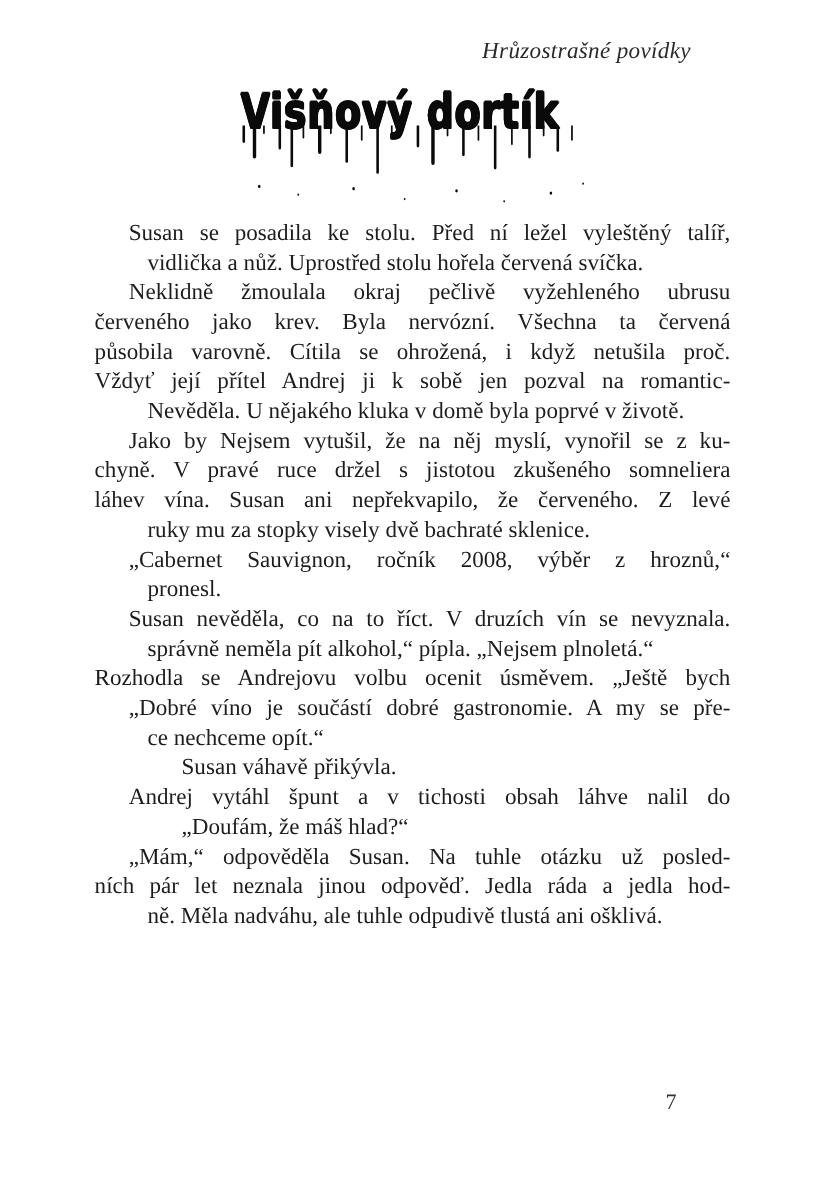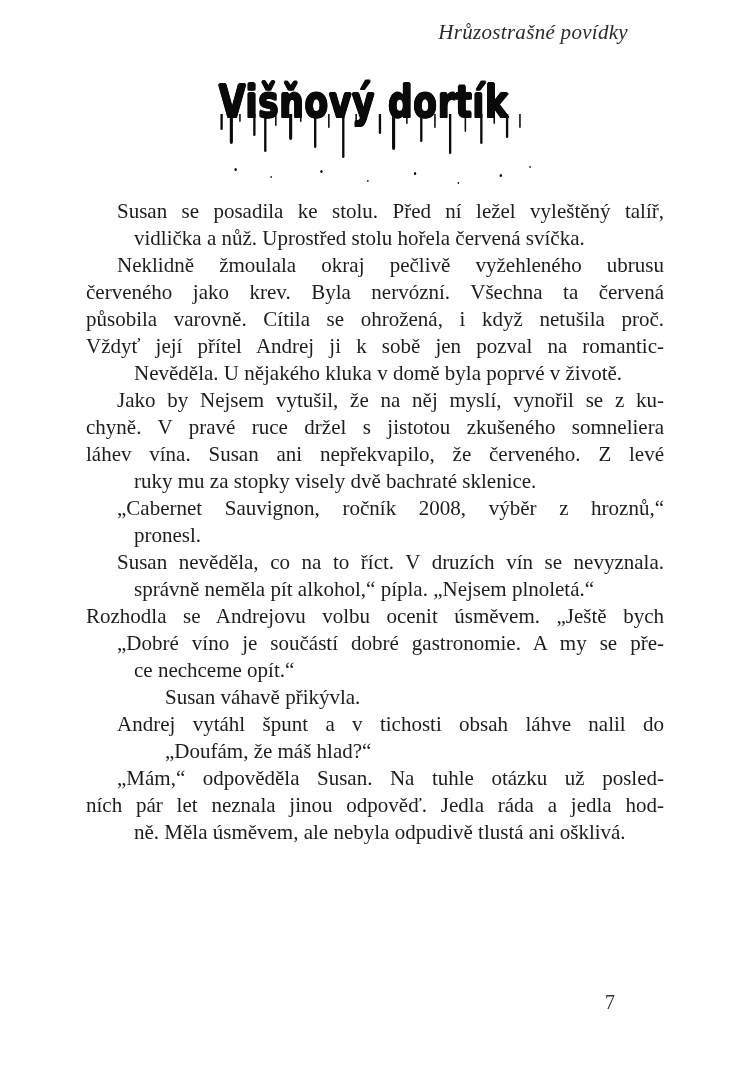--- a/index.html
+++ b/index.html
@@ -7,21 +7,21 @@
     position: relative;
     width: 743px;
     height: 1077px;
     background: #ffffff;
     font-family: "Liberation Serif", serif;
     color: #1d1d1d;
     overflow: hidden;
   }
   .running-header {
     position: absolute;
-    top: 20px;
+    top: 34px;
     right: 115px;
     font-style: italic;
     font-size: 21px;
     letter-spacing: 0.3px;
     color: #2a2a2a;
   }
   .title-wrap {
     position: absolute;
     top: 80px;
     left: 0;
@@ -127,19 +127,19 @@
       </p>
       <p class="para">
         <span class="line fill first">Andrej vytáhl špunt a v tichosti obsah láhve nalil do</span>
       </p>
       <p class="para">
         <span class="line last first">„Doufám, že máš hlad?“</span>
       </p>
       <p class="para">
         <span class="line fill first">„Mám,“ odpověděla Susan. Na tuhle otázku už posled-</span>
         <span class="line fill">ních pár let neznala jinou odpověď. Jedla ráda a jedla hod-</span>
-        <span class="line last">ně. Měla úsměvem, ale nebyla odpudivě tlustá ani ošklivá.</span>
+        <span class="line last">ně. Měla nadváhu, ale tuhle odpudivě tlustá ani ošklivá.</span>
       </p>
     </div>
 
   <div class="page-number">7</div>
 
 </div>
 
 </body></html>

